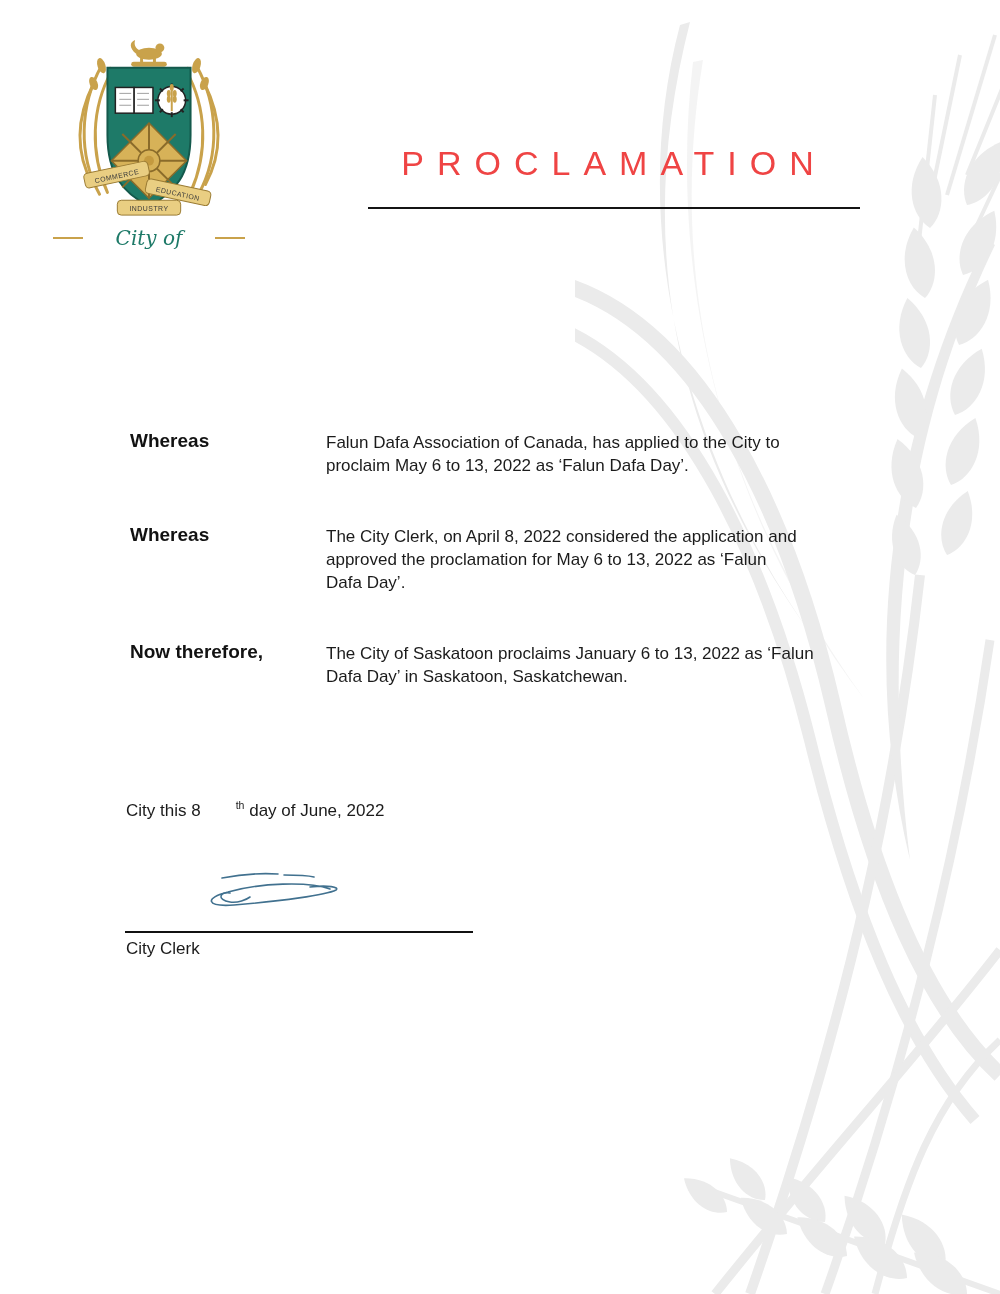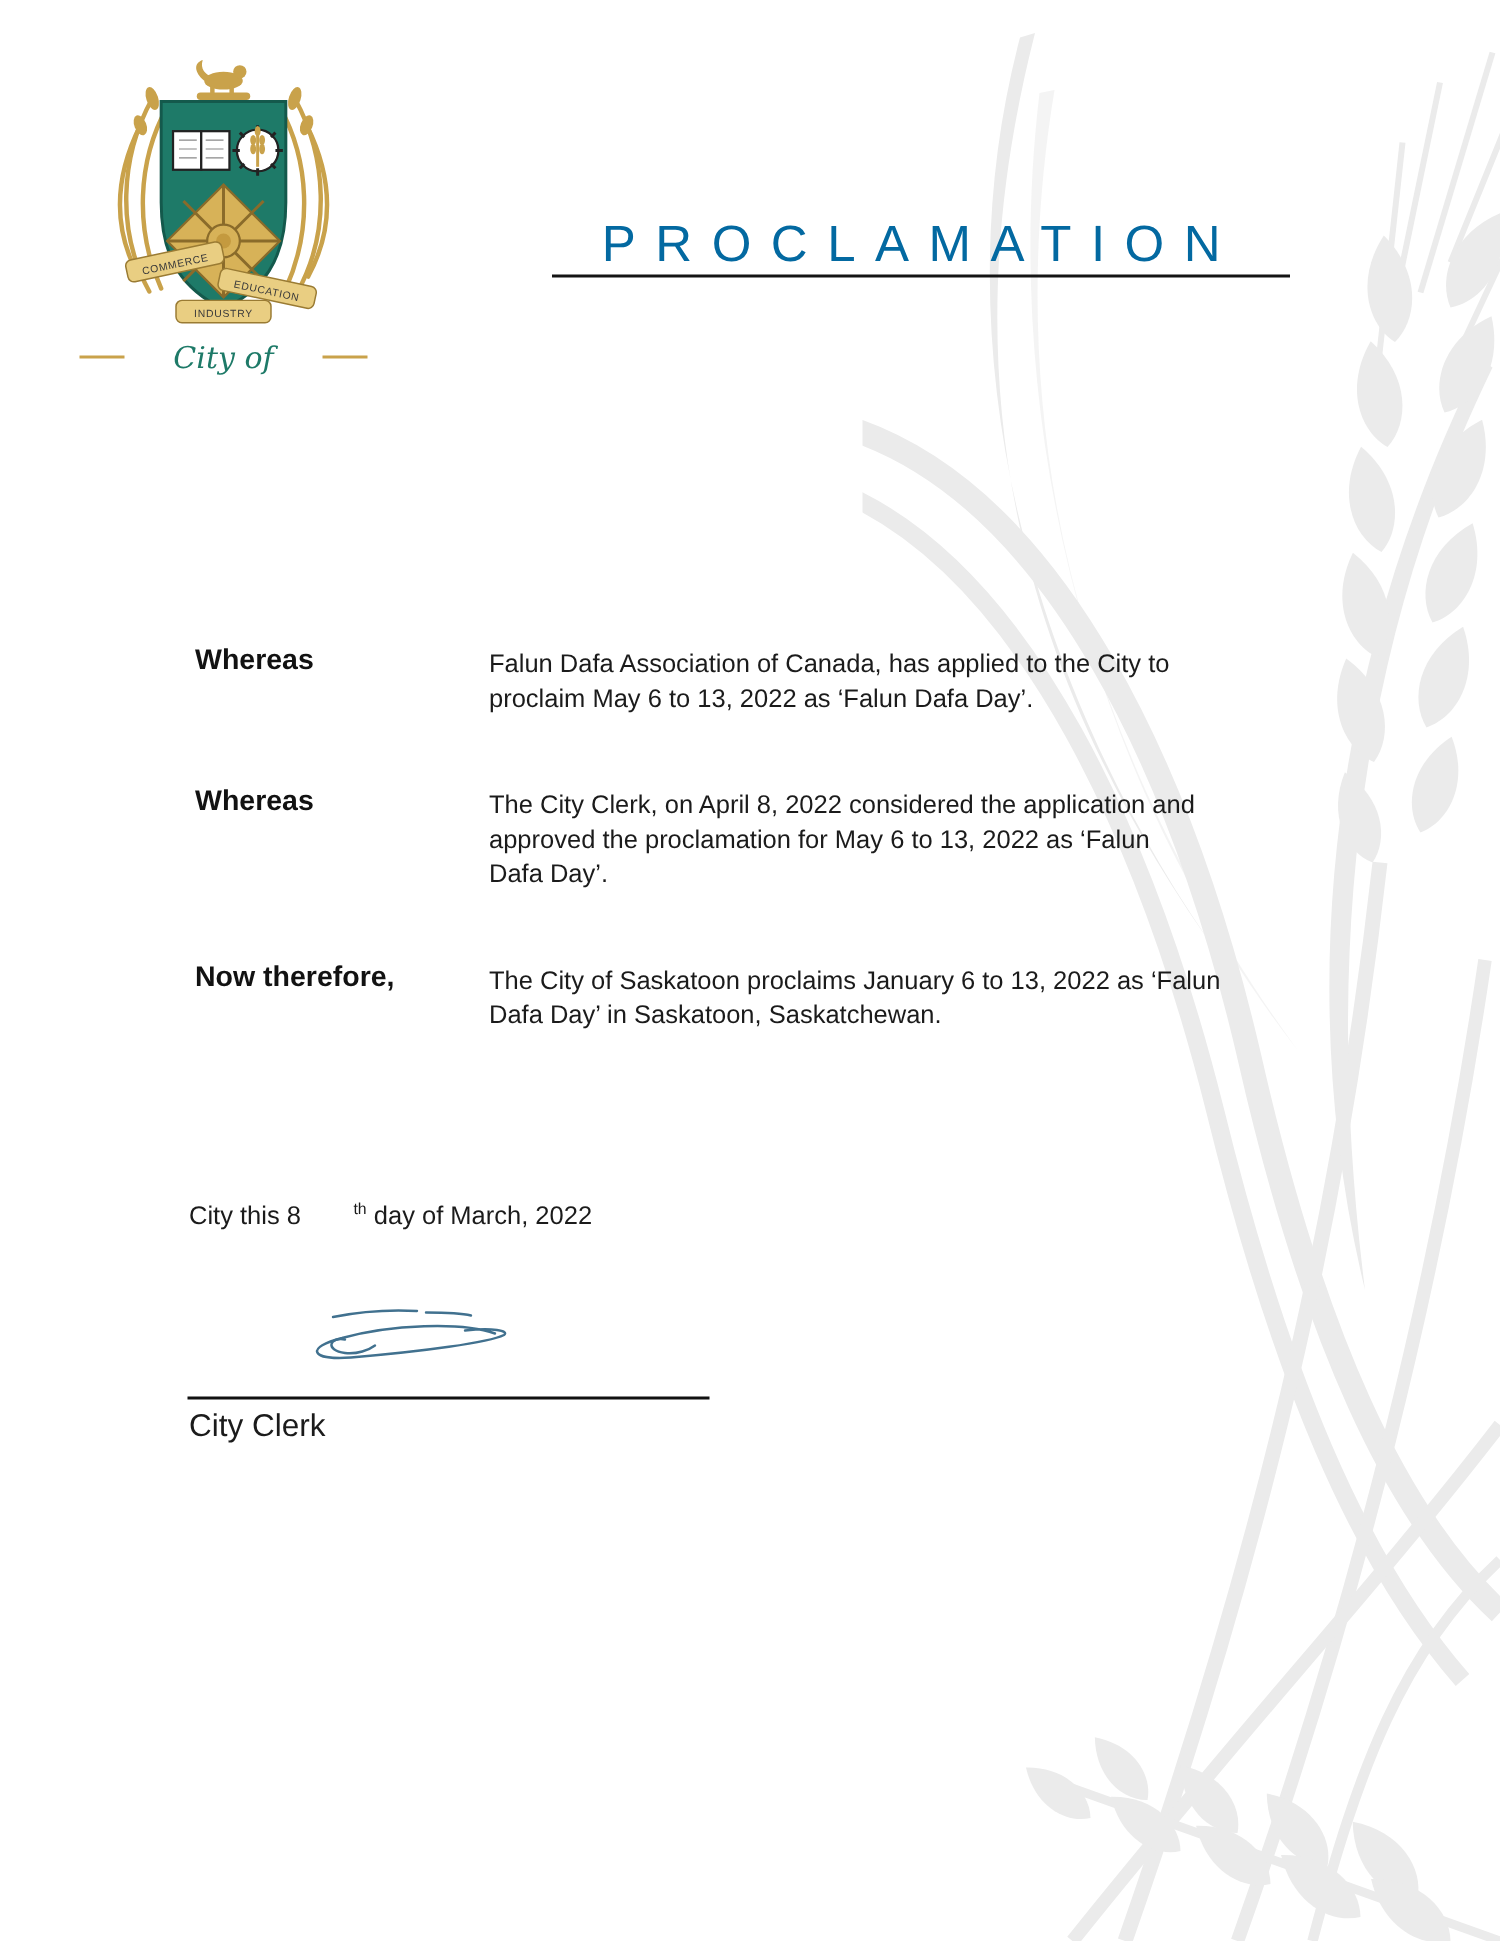--- a/index.html
+++ b/index.html
@@ -26,39 +26,39 @@
   .banner{fill:#e9ce82;stroke:#9a7b33;stroke-width:1;}
   .banner-text{font-family:"Liberation Sans",sans-serif;font-size:7px;fill:#3a3a3a;letter-spacing:.5px;}
   .cityof-row{display:flex;align-items:center;justify-content:space-between;gap:8px;margin-top:2px;}
   .cityof-dash{width:30px;height:2px;background:var(--gold,#c9a24b);}
   .cityof-text{font-family:"DejaVu Serif",serif;font-style:italic;font-size:20px;color:var(--brand_green,#1e7a68);}
   .city-name{font-size:31px;font-weight:bold;color:var(--brand_green,#1e7a68);letter-spacing:.5px;margin-top:1px;}
 
   
   .title-wrap{left:368px;top:144px;width:492px;text-align:center;}
   .title-text{
-    font-size:34px;font-weight:400;letter-spacing:13px;color:#0369a1;
-    white-space:nowrap;padding-bottom:0;display:block;
+    font-size:34px;font-weight:400;letter-spacing:13px;color:#ef4444;
+    white-space:nowrap;padding-bottom:24px;display:block;
   }
   .title-underline{width:100%;height:2px;background:#141414;}
 
   
   .row{left:126px;width:760px;}
   .row-1{top:430px;} .row-2{top:524px;} .row-3{top:641px;}
   .row-label{position:absolute;left:4px;top:0;width:190px;font-size:19px;font-weight:bold;color:#121212;}
   .row-text{position:absolute;left:200px;top:1px;width:560px;font-size:17px;line-height:23px;white-space:pre-line;}
 
   
   .dated{left:126px;top:801px;font-size:17px;}
   .dated sup{font-size:.62em;vertical-align:super;line-height:0;padding-left:35px;}
 
   
   .signature-svg{left:190px;top:864px;}
   .sig-line{left:125px;top:931px;width:348px;height:2px;background:#111;}
-  .signer{left:126px;top:939px;font-size:21px;}
+  .signer{left:126px;top:939px;font-size:17px;}
 </style>
 </head>
 <body>
 
 <svg class="abs watermark" viewBox="0 0 425 1294" width="425" height="1294" aria-hidden="true">
 
   <path class="wm-fill" d="M115,22 C62,230 88,430 240,640 C118,470 48,240 105,25 Z"></path>
   <path class="wm-fill" d="M128,60 C95,260 130,480 290,700 C150,520 92,280 118,62 Z" opacity="0.55"></path>
 
   <path class="wm-stroke" stroke-width="16" d="M-10,285 C130,330 215,520 258,705 C300,890 355,1010 425,1075"></path>
@@ -226,21 +226,21 @@
 approved the proclamation for May 6 to 13, 2022 as ‘Falun
 Dafa Day’.</div>
 </div>
 
 <div class="abs row row-3">
   <div class="row-label">Now therefore,</div>
   <div class="row-text">The City of Saskatoon proclaims January 6 to 13, 2022 as ‘Falun
 Dafa Day’ in Saskatoon, Saskatchewan.</div>
 </div>
 
-<div class="abs dated"><span>City this </span><span>8</span><sup>th</sup><span> day of March, 2022</span></div>
+<div class="abs dated"><span>City this </span><span>8</span><sup>th</sup><span> day of June, 2022</span></div>
 
 <svg class="abs signature-svg" viewBox="0 0 160 50" width="160" height="50" aria-hidden="true">
   <g fill="none" stroke="var(--signature_blue,#41718F)" stroke-width="1.6" stroke-linecap="round">
     <path d="M32,14 C52,10 70,9 88,10"></path>
     <path d="M94,11 C110,11 120,12 124,13"></path>
     <path d="M140,25 C118,17 70,19 38,28 C14,34 16,43 44,41 C92,37 136,31 146,26 C150,23 138,21 120,23"></path>
     <path d="M40,29 C30,27 26,36 40,38 C48,39 56,36 60,33"></path>
   </g>
 </svg>
 

